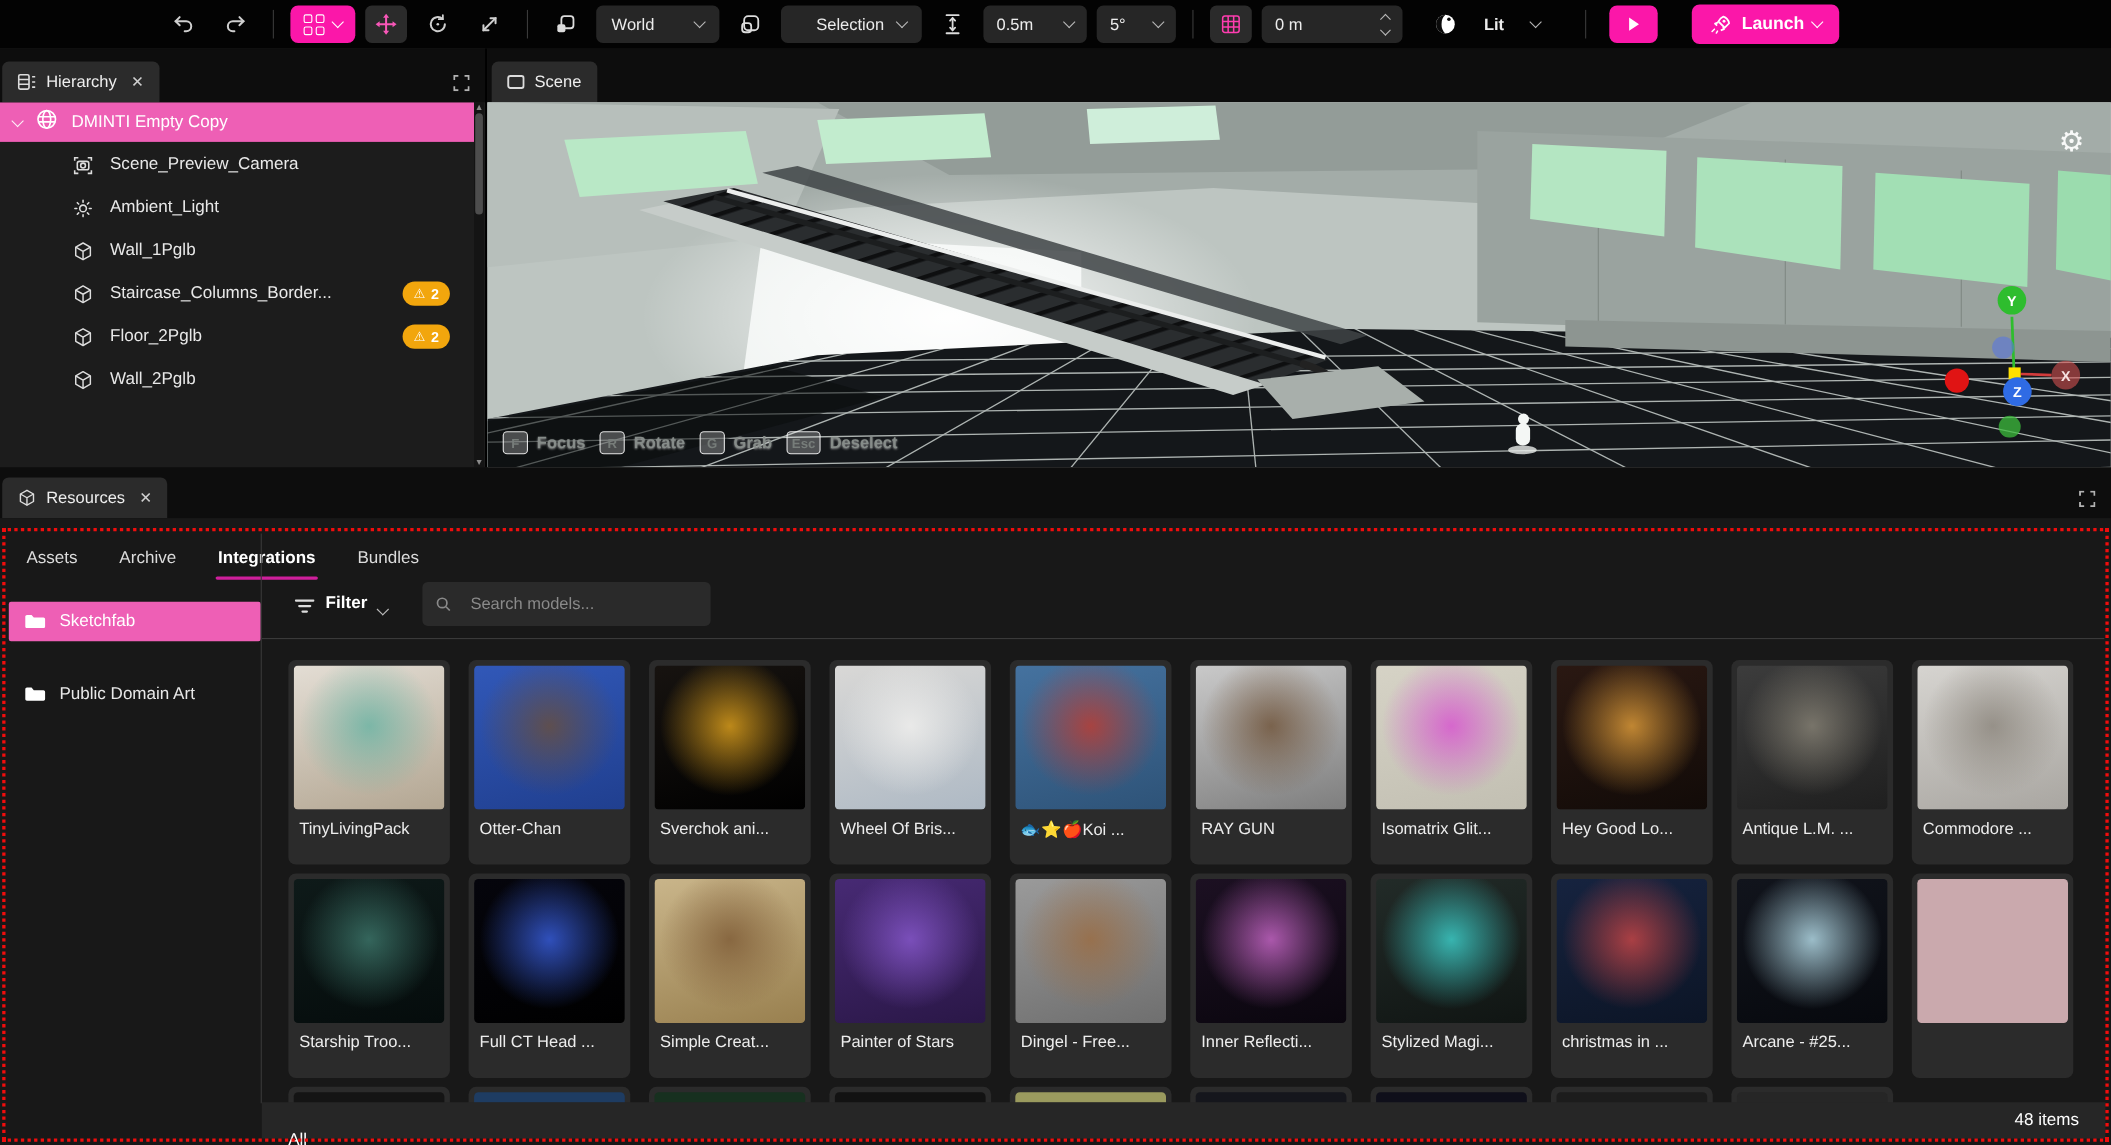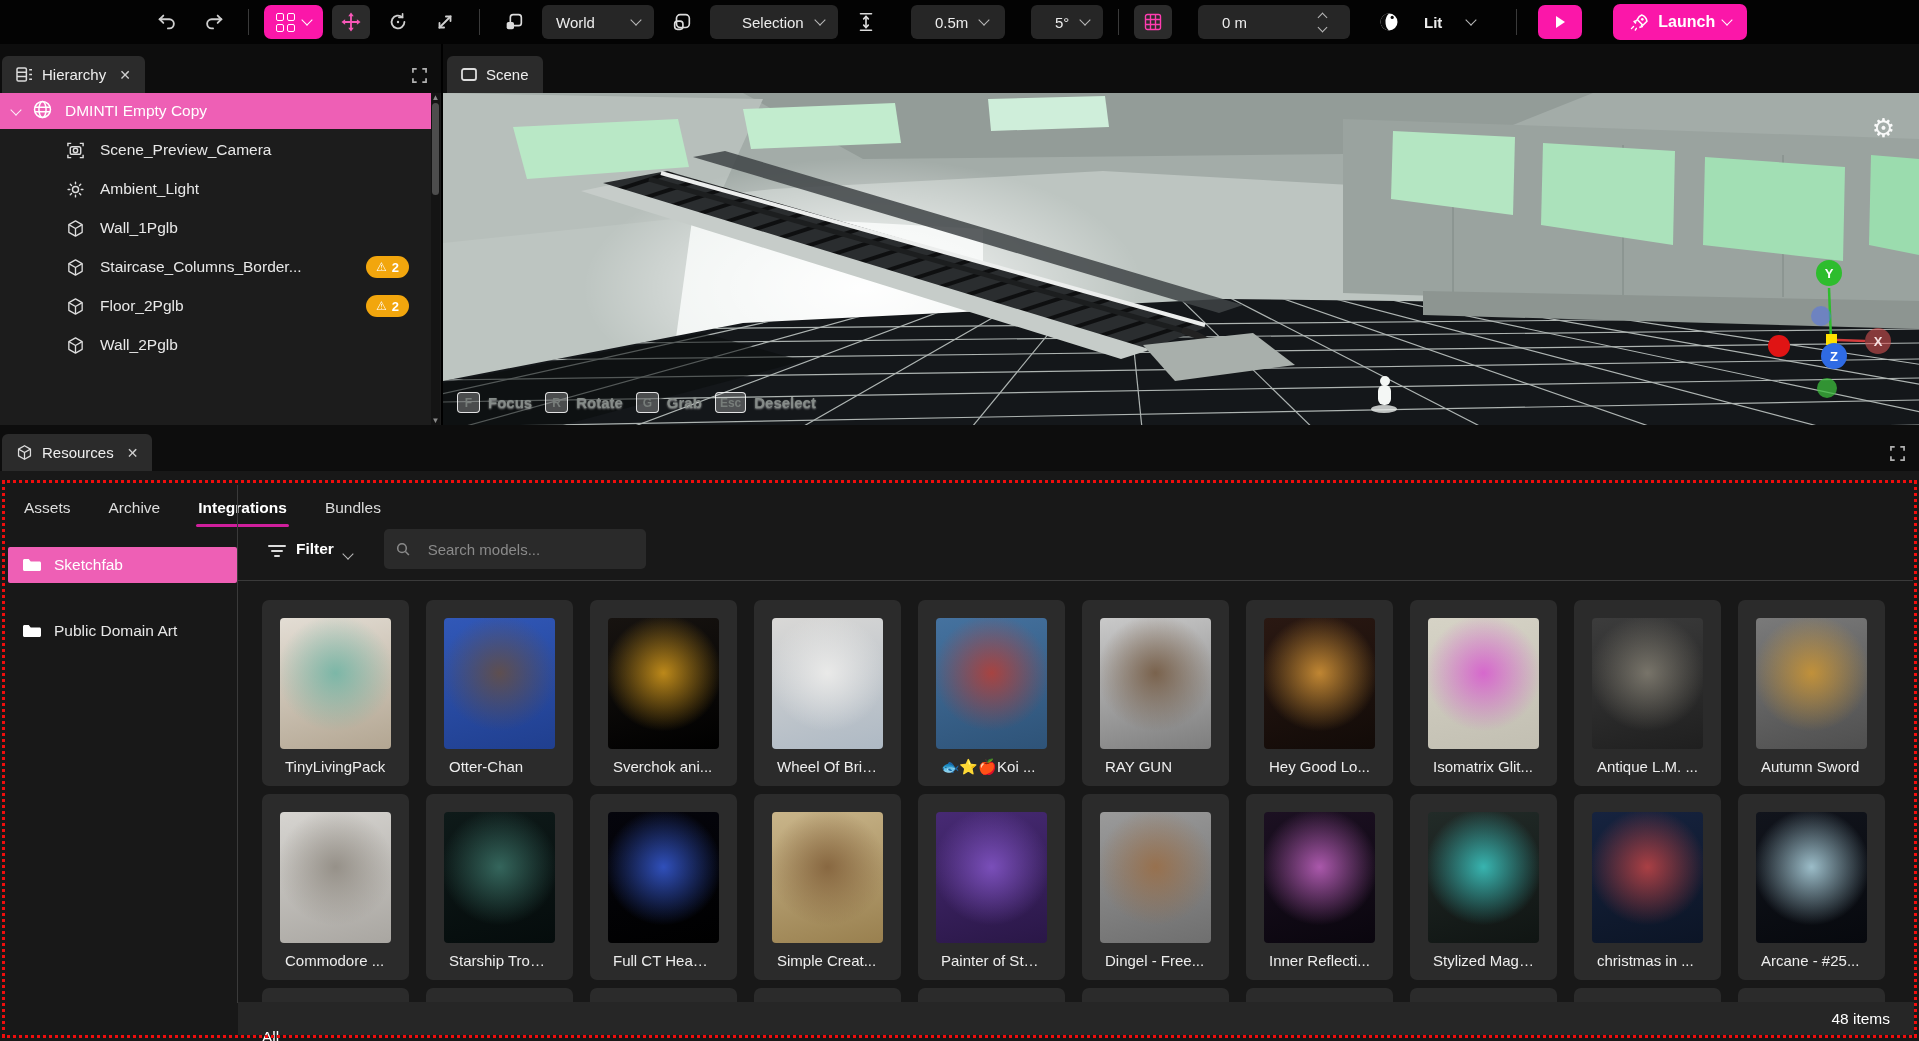--- a/index.html
+++ b/index.html
@@ -6,21 +6,21 @@
   body{font-family:"Liberation Sans","DejaVu Sans",sans-serif;-webkit-font-smoothing:antialiased;}
   .app{position:relative;width:1919px;height:1041px;background:#0b0b0b;overflow:hidden;color:#e6e6e6;}
 
   
   .toolbar{position:absolute;left:0;top:0;width:100%;height:44px;background:#030303;display:flex;align-items:center;gap:9px;padding-left:148px;box-sizing:border-box;}
   .tb-divider{width:1px;height:26px;background:#3a3a3a;margin:0 6px;}
   .ib{display:flex;align-items:center;justify-content:center;width:38px;height:34px;border-radius:6px;background:transparent;border:0;cursor:pointer;padding:0;}
   .ib.dark{background:#2b2b2b;}
   .pinkbtn{display:flex;align-items:center;gap:8px;background:#fb17a9;border:0;border-radius:7px;height:34px;padding:0 12px;cursor:pointer;}
   .dd{display:flex;align-items:center;gap:12px;background:#262626;border:0;border-radius:6px;height:34px;padding:0 14px;color:#ececec;font-size:15px;cursor:pointer;}
-  .dd.small{padding:0 24px;margin-left:17px;}
+  .dd.small{padding:0 12px;}
   .chev{width:7px;height:7px;border-right:1.8px solid #b9b9b9;border-bottom:1.8px solid #b9b9b9;transform:rotate(45deg);margin-top:-4px;flex:0 0 auto;}
   .chev.white{border-color:#fff;}
   .stepper{display:flex;flex-direction:column;gap:2px;margin-left:6px;}
   .stepper .chev{margin:0;width:6px;height:6px;}
   .stepper .up{transform:rotate(-135deg);margin-bottom:1px;}
   .grid4{display:grid;grid-template-columns:8px 8px;grid-template-rows:8px 8px;gap:3px;}
   .grid4 span{border:1.7px solid #fff;border-radius:2px;}
   .launch-label{color:#fff;font-weight:700;font-size:16px;}
   .lit-group{display:flex;align-items:center;gap:25px;background:transparent;border:0;cursor:pointer;color:#ececec;font-size:15px;font-weight:700;}
 
@@ -68,21 +68,21 @@
   .side-item{display:flex;align-items:center;gap:12px;height:36px;padding-left:14px;font-size:15.5px;color:#e8e8e8;cursor:pointer;margin-bottom:30px;border-radius:2px;}
   .side-item.selected{background:#ee5fb5;color:#fff;}
   .v-div{position:absolute;left:237px;top:60px;bottom:38px;width:1px;background:#3a3a3a;}
   .filter-row{position:absolute;left:262px;top:103px;display:flex;align-items:center;gap:26px;height:42px;}
   .filter-btn{display:flex;align-items:flex-end;gap:10px;background:transparent;border:0;color:#fff;font-size:15.5px;font-weight:700;cursor:pointer;}
   .searchbox{display:flex;align-items:center;gap:16px;background:#2a2a2a;border-radius:5px;height:40px;width:262px;padding:0 12px;box-sizing:border-box;}
   .searchbox input{background:transparent;border:0;outline:none;color:#ddd;font-size:15px;width:100%;font-family:inherit;}
   .searchbox input::placeholder{color:#8a8a8a;}
   .h-div{position:absolute;left:238px;right:6px;top:155px;height:1px;background:#3a3a3a;}
   .cards{position:absolute;left:262px;top:175px;width:1623px;height:403px;display:flex;flex-wrap:wrap;gap:8px 17px;overflow:hidden;align-content:flex-start;}
-  .card{width:147px;height:186px;background:#2b2b2b;border-radius:7px;box-sizing:border-box;padding:18px;cursor:pointer;}
+  .card{width:147px;height:186px;background:#2b2b2b;border-radius:7px;box-sizing:border-box;padding:5px;cursor:pointer;}
   .card .thumb{width:100%;height:131px;border-radius:4px;background:#444;}
   .card .cname{padding:9px 5px 0 5px;font-size:15px;color:#ededed;white-space:nowrap;overflow:hidden;text-overflow:ellipsis;}
   .res-footer{position:absolute;left:238px;right:5px;bottom:6px;height:33px;background:#262626;display:flex;align-items:center;justify-content:space-between;padding:0 24px;font-size:15.5px;color:#fff;z-index:4;}
   .res-footer .scope{font-weight:400;margin-top:37px;}
 </style>
 </head>
 <body>
 
 <div class="app">
 
@@ -540,38 +540,34 @@
     <div class="thumb" style="background: radial-gradient(circle at 50% 42%, rgba(194, 59, 46, 0.8) 0%, rgba(194, 59, 46, 0) 62%), linear-gradient(165deg, rgb(69, 114, 159), rgb(46, 83, 120));"></div>
     <div class="cname">🐟⭐🍎Koi ...</div>
   </div>
 
   <div class="card">
     <div class="thumb" style="background: radial-gradient(circle at 50% 42%, rgba(110, 81, 54, 0.8) 0%, rgba(110, 81, 54, 0) 62%), linear-gradient(165deg, rgb(201, 201, 201), rgb(126, 126, 126));"></div>
     <div class="cname">RAY GUN</div>
   </div>
 
   <div class="card">
+    <div class="thumb" style="background: radial-gradient(circle at 50% 42%, rgba(216, 79, 208, 0.8) 0%, rgba(216, 79, 208, 0) 62%), linear-gradient(165deg, rgb(214, 211, 198), rgb(194, 191, 178));"></div>
+    <div class="cname">Isomatrix Glit...</div>
+  </div>
+
+  <div class="card">
     <div class="thumb" style="background: radial-gradient(circle at 50% 42%, rgba(232, 163, 60, 0.8) 0%, rgba(232, 163, 60, 0) 62%), linear-gradient(165deg, rgb(42, 24, 18), rgb(18, 11, 8));"></div>
     <div class="cname">Hey Good Lo...</div>
   </div>
 
   <div class="card">
-    <div class="thumb" style="background: radial-gradient(circle at 50% 42%, rgba(216, 79, 208, 0.8) 0%, rgba(216, 79, 208, 0) 62%), linear-gradient(165deg, rgb(214, 211, 198), rgb(194, 191, 178));"></div>
-    <div class="cname">Isomatrix Glit...</div>
-  </div>
-
-  <div class="card">
     <div class="thumb" style="background: radial-gradient(circle at 50% 42%, rgba(138, 133, 120, 0.8) 0%, rgba(138, 133, 120, 0) 62%), linear-gradient(165deg, rgb(60, 60, 60), rgb(31, 31, 31));"></div>
     <div class="cname">Antique L.M. ...</div>
   </div>
 
-  <div class="card">
-    <div class="thumb" style="background: radial-gradient(circle at 50% 42%, rgba(215, 155, 47, 0.8) 0%, rgba(215, 155, 47, 0) 62%), linear-gradient(165deg, rgb(122, 122, 122), rgb(79, 79, 79));"></div>
-    <div class="cname">Autumn Sword</div>
-  </div>
 
   <div class="card">
     <div class="thumb" style="background: radial-gradient(circle at 50% 42%, rgba(139, 133, 124, 0.8) 0%, rgba(139, 133, 124, 0) 62%), linear-gradient(165deg, rgb(214, 212, 208), rgb(169, 166, 161));"></div>
     <div class="cname">Commodore ...</div>
   </div>
 
   <div class="card">
     <div class="thumb" style="background: radial-gradient(circle at 50% 42%, rgba(63, 122, 110, 0.8) 0%, rgba(63, 122, 110, 0) 62%), linear-gradient(165deg, rgb(14, 26, 25), rgb(5, 12, 12));"></div>
     <div class="cname">Starship Troo...</div>
   </div>

